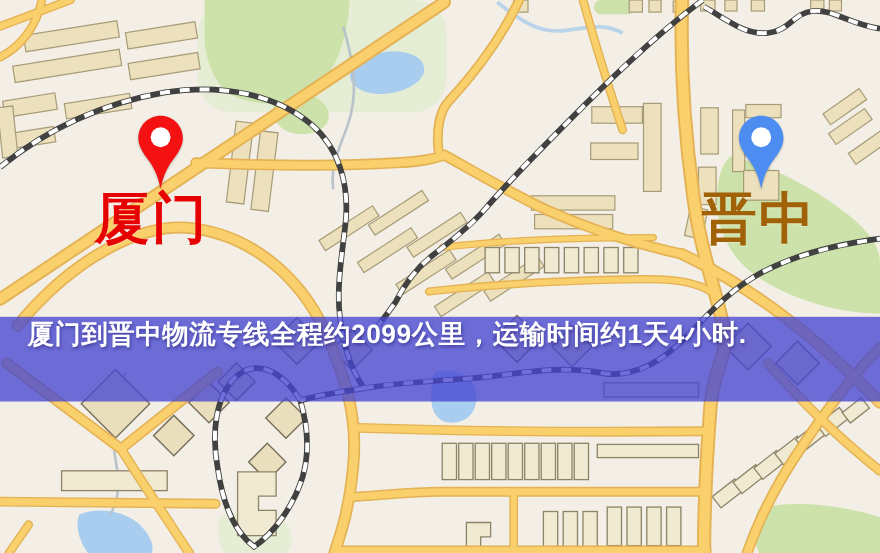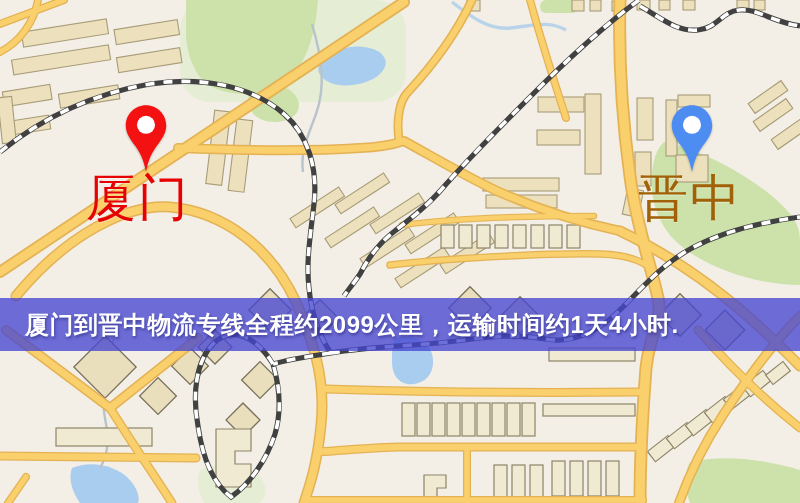--- a/index.html
+++ b/index.html
@@ -13,25 +13,25 @@
   .rail-dash{fill:none;stroke:#ffffff;stroke-width:3.6;stroke-dasharray:9 9}
   .park{fill:var(--park,#cde2ab)}
   .park-pale{fill:var(--park-pale,#e6edd5)}
   .water{fill:var(--water,#a9cdef)}
   .stream{fill:none;stroke:#b8c3cb;stroke-width:2.4}
   .stream-blue{fill:none;stroke:#b9d4ea;stroke-width:3.4}
   .bld{fill:var(--building-fill,#ece0bd);stroke:var(--building-stroke,#a89c78);stroke-width:1.1}
   .bld-o{fill:#f1ead2;stroke:#8d8468;stroke-width:1.2}
   .diam{fill:#eadfbc;stroke:#79715d;stroke-width:1.3}
   
-  .banner{position:absolute;left:0;top:298px;width:100%;height:53px;display:flex;align-items:center;z-index:3;}
+  .banner{position:absolute;left:0;top:288px;width:100%;height:77px;display:flex;align-items:flex-start;z-index:3;}
   .banner-bg{position:absolute;left:0;top:0;right:0;bottom:0;opacity:0.78;}
   .banner-text{position:relative;margin-left:25px;font-size:24px;font-weight:600;letter-spacing:.5px;
                text-shadow:1px 2px 3px rgba(30,30,110,.55);white-space:nowrap;}
-  .map-label{position:absolute;font-size:50px;font-weight:400;line-height:1;letter-spacing:2px;z-index:4;
+  .map-label{position:absolute;font-size:50px;font-weight:700;line-height:1;letter-spacing:2px;z-index:4;
              text-shadow:0 1px 0 rgba(255,255,255,.35);}
   .label-origin{left:86px;top:173px}
   .label-dest{left:638px;top:173px}
   .pin{position:absolute;width:48px;height:69px;z-index:4;filter:drop-shadow(0 1px 1px rgba(0,0,0,.25));}
   .pin-origin{left:122px;top:104px}
   .pin-dest{left:668px;top:104px}
 </style>
 </head>
 <body>
 

